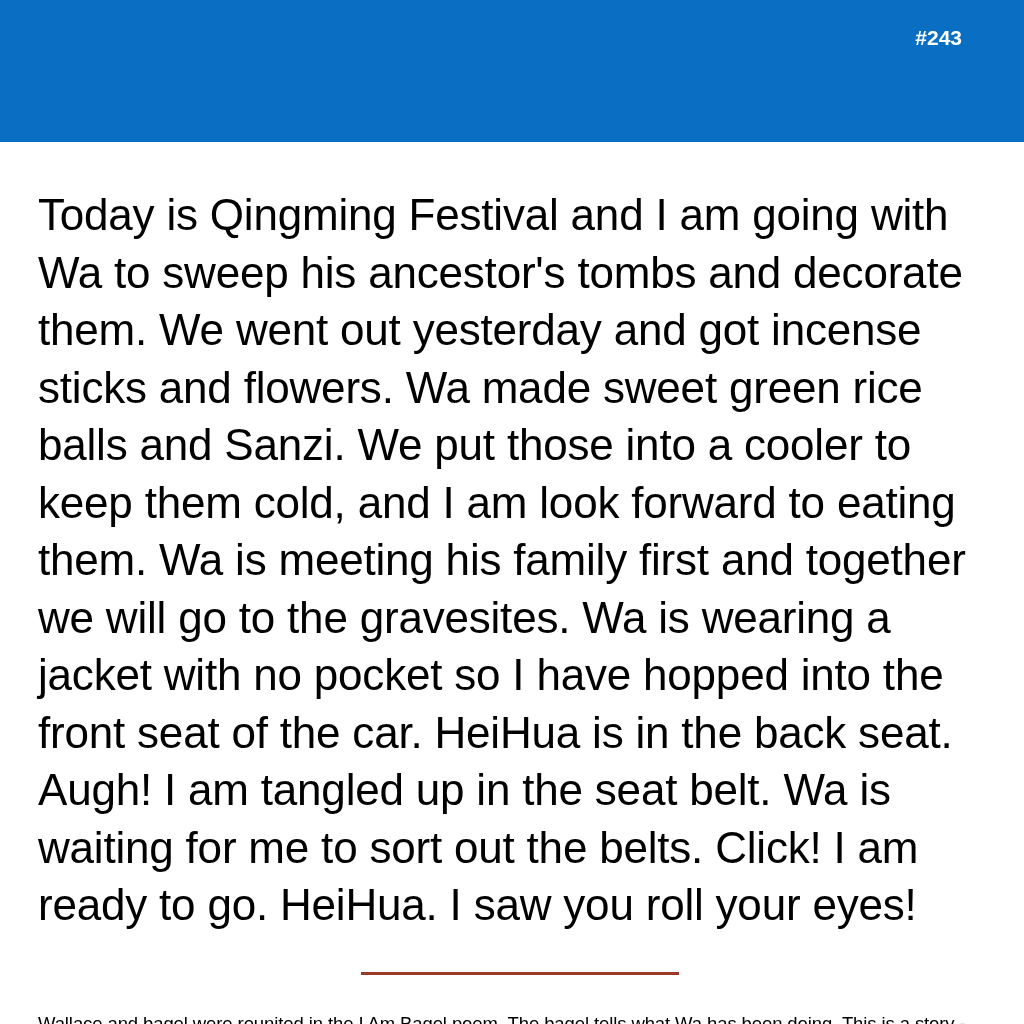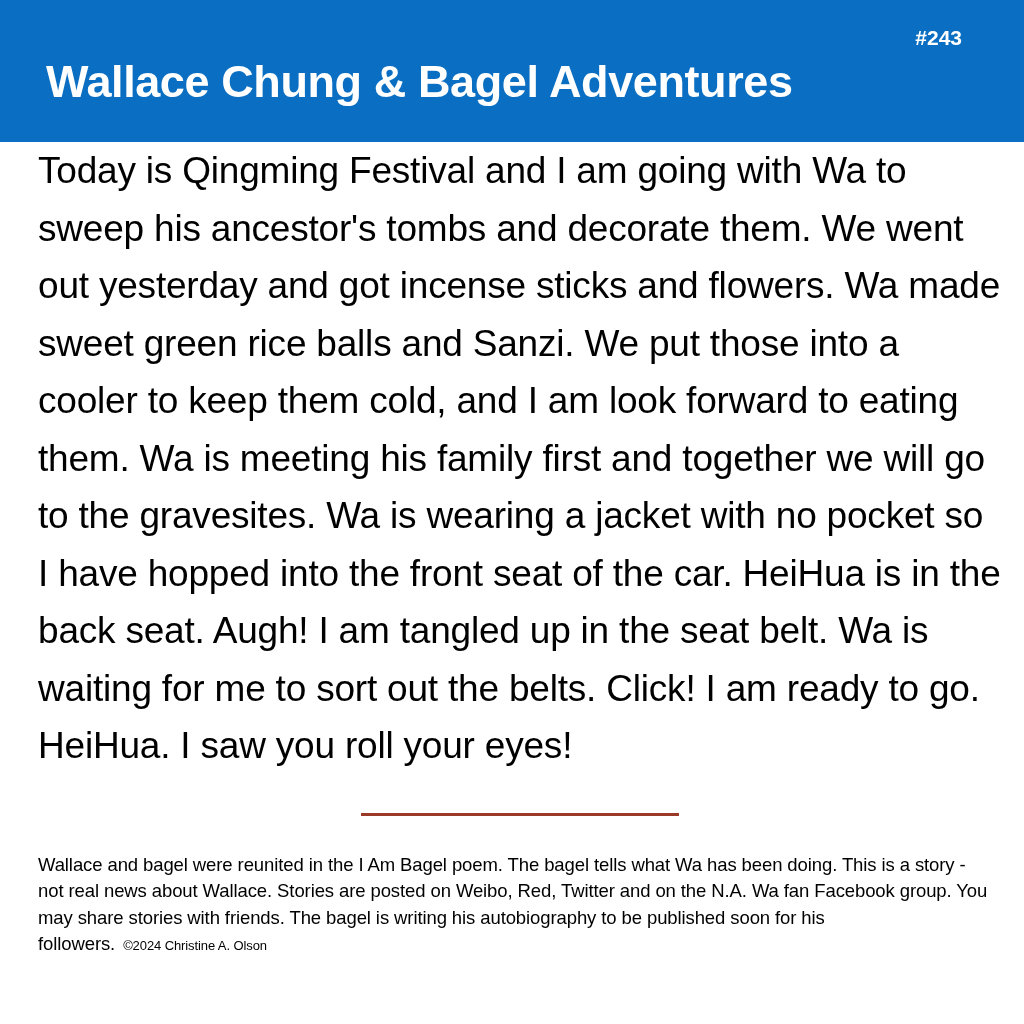--- a/index.html
+++ b/index.html
@@ -43,21 +43,22 @@
     color: #ffffff;
     font-size: 45px;
     font-weight: bold;
     letter-spacing: -0.4px;
     white-space: nowrap;
   }
   .body-wrap {
     padding: 0 22px 0 38px;
   }
   .story {
-    font-size: 37px;
+    margin-top: 44px;
+    font-size: 44px;
     line-height: 57.5px;
     color: #000000;
     letter-spacing: -0.2px;
     text-align: left;
   }
   .divider-wrap {
     display: flex;
     justify-content: center;
     margin-top: 38px;
   }
@@ -82,21 +83,20 @@
     margin-left: 8px;
   }
 </style>
 </head>
 <body>
 
 <div class="page">
 
   <div class="header">
     <div class="issue-number">#243</div>
-    <div class="header-title">Wallace Chung &amp; Bagel Adventures</div>
   </div>
 
   <div class="body-wrap">
     <div class="story">Today is Qingming Festival and I am going with Wa to sweep his ancestor's tombs and decorate them. We went out yesterday and got incense sticks and flowers. Wa made sweet green rice balls and Sanzi. We put those into a cooler to keep them cold, and I am look forward to eating them. Wa is meeting his family first and together we will go to the gravesites. Wa is wearing a jacket with no pocket so I have hopped into the front seat of the car. HeiHua is in the back seat. Augh! I am tangled up in the seat belt. Wa is waiting for me to sort out the belts. Click! I am ready to go. HeiHua. I saw you roll your eyes!</div>
 
     <div class="divider-wrap">
       <div class="divider"></div>
     </div>
 
     <div class="footnote">

